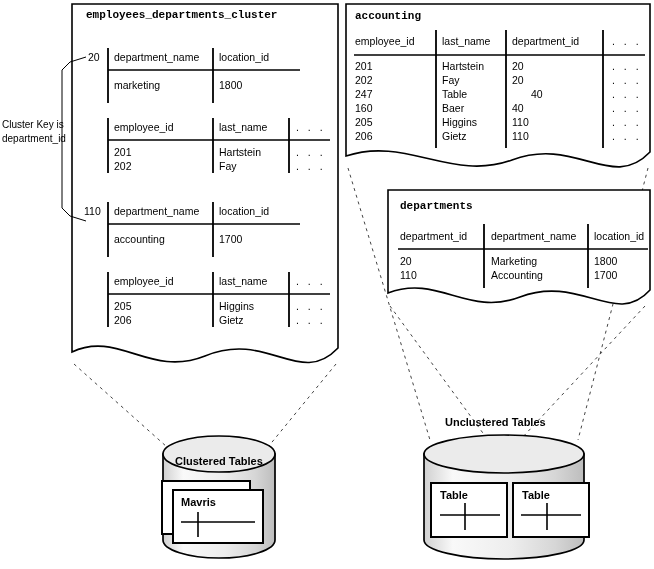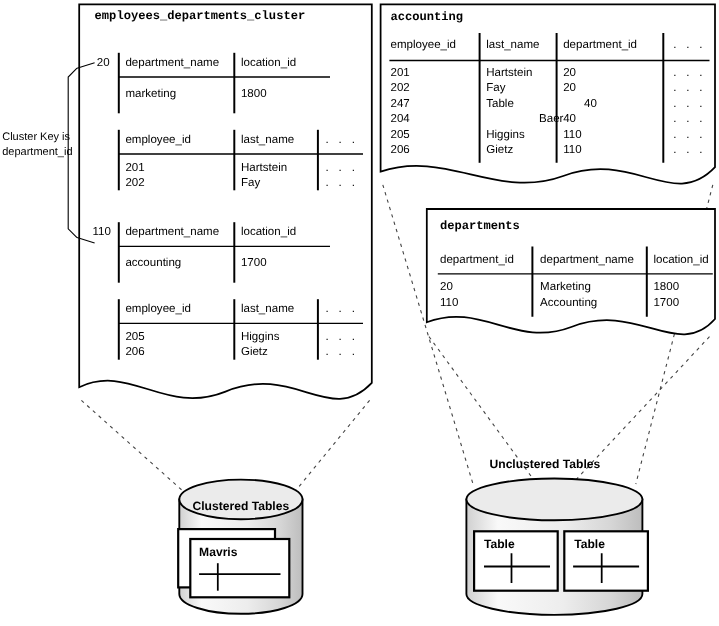--- a/index.html
+++ b/index.html
@@ -183,22 +183,22 @@
   <div class="txt cel" style="left:355px;top:75px;">202</div>
   <div class="txt cel" style="left:442px;top:75px;">Fay</div>
   <div class="txt cel" style="left:512px;top:75px;">20</div>
   <div class="txt dots" style="left:612px;top:75px;">. . .</div>
 
   <div class="txt cel" style="left:355px;top:89px;">247</div>
   <div class="txt cel" style="left:442px;top:89px;">Table</div>
   <div class="txt cel" style="left:531px;top:89px;">40</div>
   <div class="txt dots" style="left:612px;top:89px;">. . .</div>
 
-  <div class="txt cel" style="left:355px;top:103px;">204</div>
-  <div class="txt cel" style="left:442px;top:103px;margin-left:48px;">Baer</div>
+  <div class="txt cel" style="left:355px;top:103px;">160</div>
+  <div class="txt cel" style="left:442px;top:103px;">Baer</div>
   <div class="txt cel" style="left:512px;top:103px;">40</div>
   <div class="txt dots" style="left:612px;top:103px;">. . .</div>
 
   <div class="txt cel" style="left:355px;top:117px;">205</div>
   <div class="txt cel" style="left:442px;top:117px;">Higgins</div>
   <div class="txt cel" style="left:512px;top:117px;">110</div>
   <div class="txt dots" style="left:612px;top:117px;">. . .</div>
 
   <div class="txt cel" style="left:355px;top:131px;">206</div>
   <div class="txt cel" style="left:442px;top:131px;">Gietz</div>

